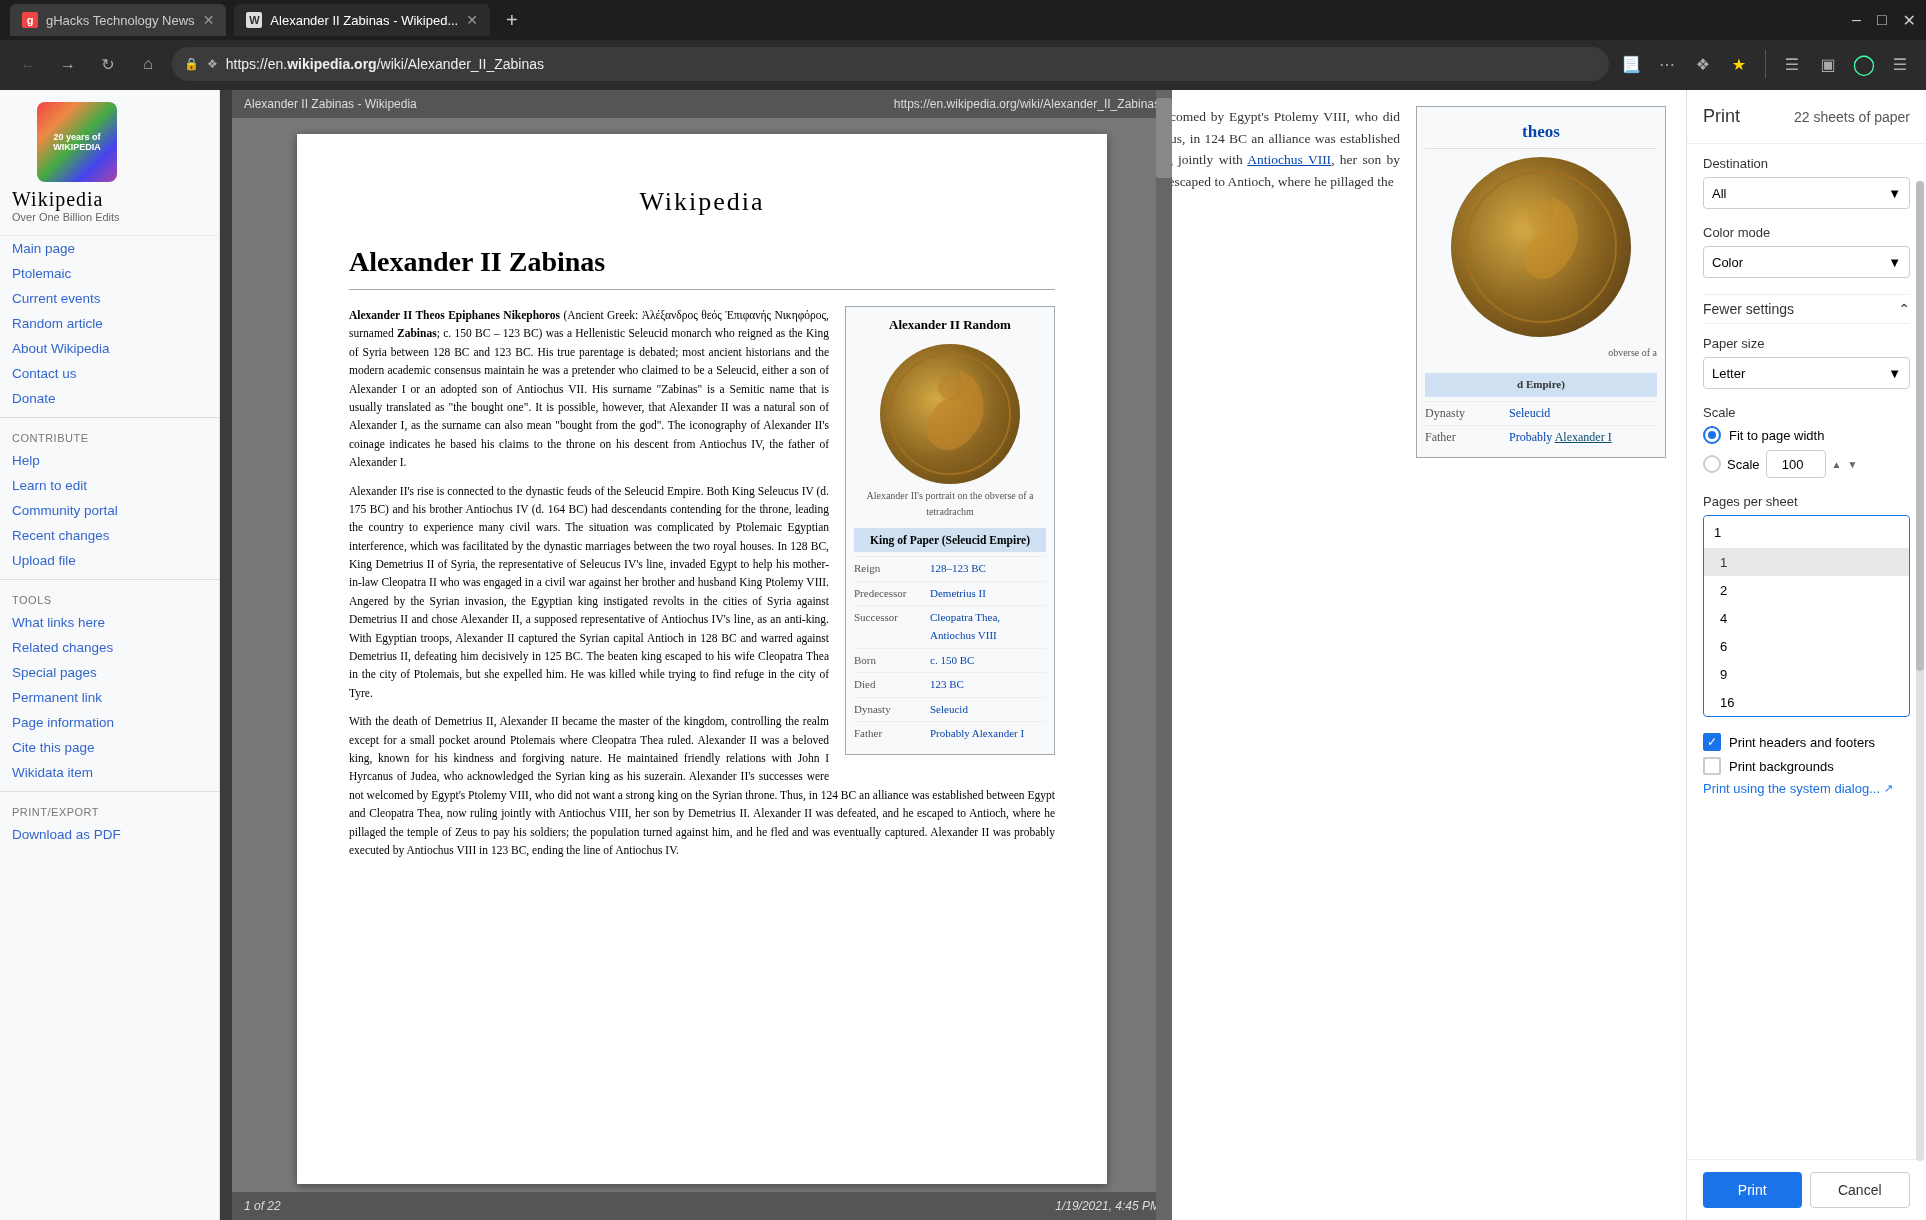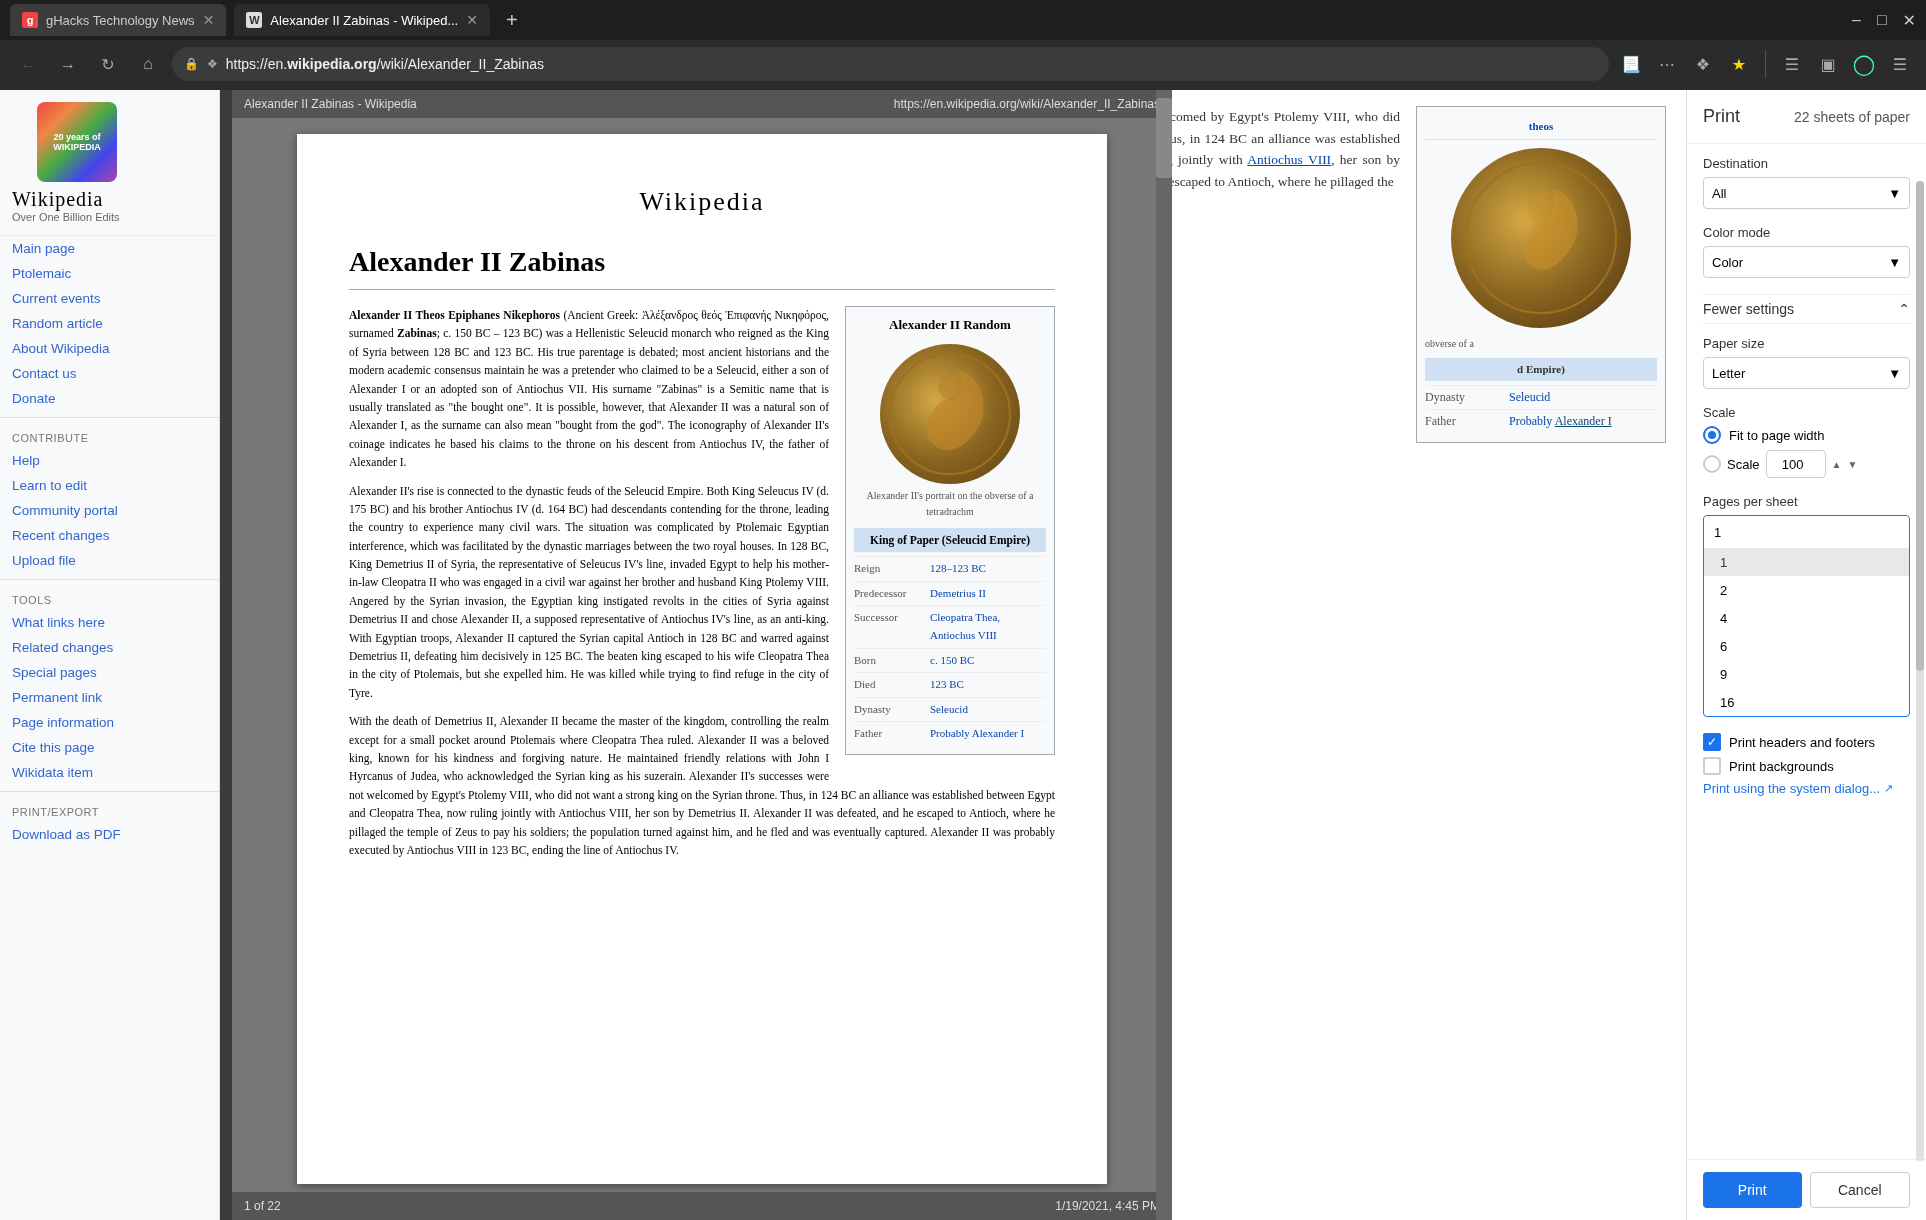--- a/index.html
+++ b/index.html
@@ -199,20 +199,21 @@
     }
     .print-page-footer {
       background: #555;
       height: 28px;
       display: flex;
       align-items: center;
       justify-content: space-between;
       padding: 0 12px;
       font-size: 12px;
       color: #ddd;
+      font-style: italic;
     }
 
     
     .wiki-title-section {
       text-align: center;
       margin-bottom: 20px;
     }
     .wiki-wordmark {
       font-family: 'Linux Libertine', Georgia, serif;
       font-size: 26px;
@@ -588,31 +589,31 @@
       <a class="sidebar-item">Download as PDF</a>
     </div>
   </div>
 
   <div class="page-area">
 
     <div class="wiki-page-bg">
       <div style="padding:16px 20px;font-family:Georgia,serif;font-size:13.5px;line-height:1.6;color:#333;overflow:hidden;height:100%;">
 
         <div style="float:right;margin:0 0 12px 16px;border:1px solid #a2a9b1;background:#f8f9fa;padding:8px;width:250px;">
-          <div style="font-size:11px;font-weight:bold;text-align:center;padding:3px 0;border-bottom:1px solid #ddd;margin-bottom:4px;color:#0645ad;">theos</div>
+          <div style="font-size:17px;font-weight:bold;text-align:center;padding:3px 0;border-bottom:1px solid #ddd;margin-bottom:4px;color:#0645ad;">theos</div>
 
           <div style="width:180px;height:180px;border-radius:50%;background:radial-gradient(circle at 40% 40%,#d4a843,#8a6520,#4a3010);margin:8px auto;display:flex;align-items:center;justify-content:center;">
             <svg width="160" height="160" viewBox="0 0 160 160">
               <ellipse cx="80" cy="80" rx="75" ry="75" fill="none" stroke="#a07020" stroke-width="2"></ellipse>
 
               <path d="M90,30 Q110,35 115,55 Q120,75 110,90 Q100,105 90,110 Q80,115 70,108 Q60,100 65,85 Q70,70 80,65 Q90,60 92,50 Q94,40 90,30Z" fill="#c8902a" opacity="0.6"></path>
               <circle cx="82" cy="48" r="16" fill="#c8902a" opacity="0.4"></circle>
             </svg>
           </div>
-          <div style="font-size:10px;text-align:left;color:#555;margin-bottom:6px;">obverse of a</div>
+          <div style="font-size:10px;text-align:right;color:#555;margin-bottom:12px;">obverse of a</div>
           <div style="font-size:11px;font-weight:bold;text-align:center;padding:3px;background:#cee0f2;margin-bottom:4px;">d Empire)</div>
           <div class="row-info">
             <span class="row-label">Dynasty</span>
             <span class="row-val">Seleucid</span>
           </div>
           <div class="row-info">
             <span class="row-label">Father</span>
             <span class="row-val">Probably <a href="#" style="color:#0c4a6e;">Alexander I</a></span>
           </div>
         </div>

